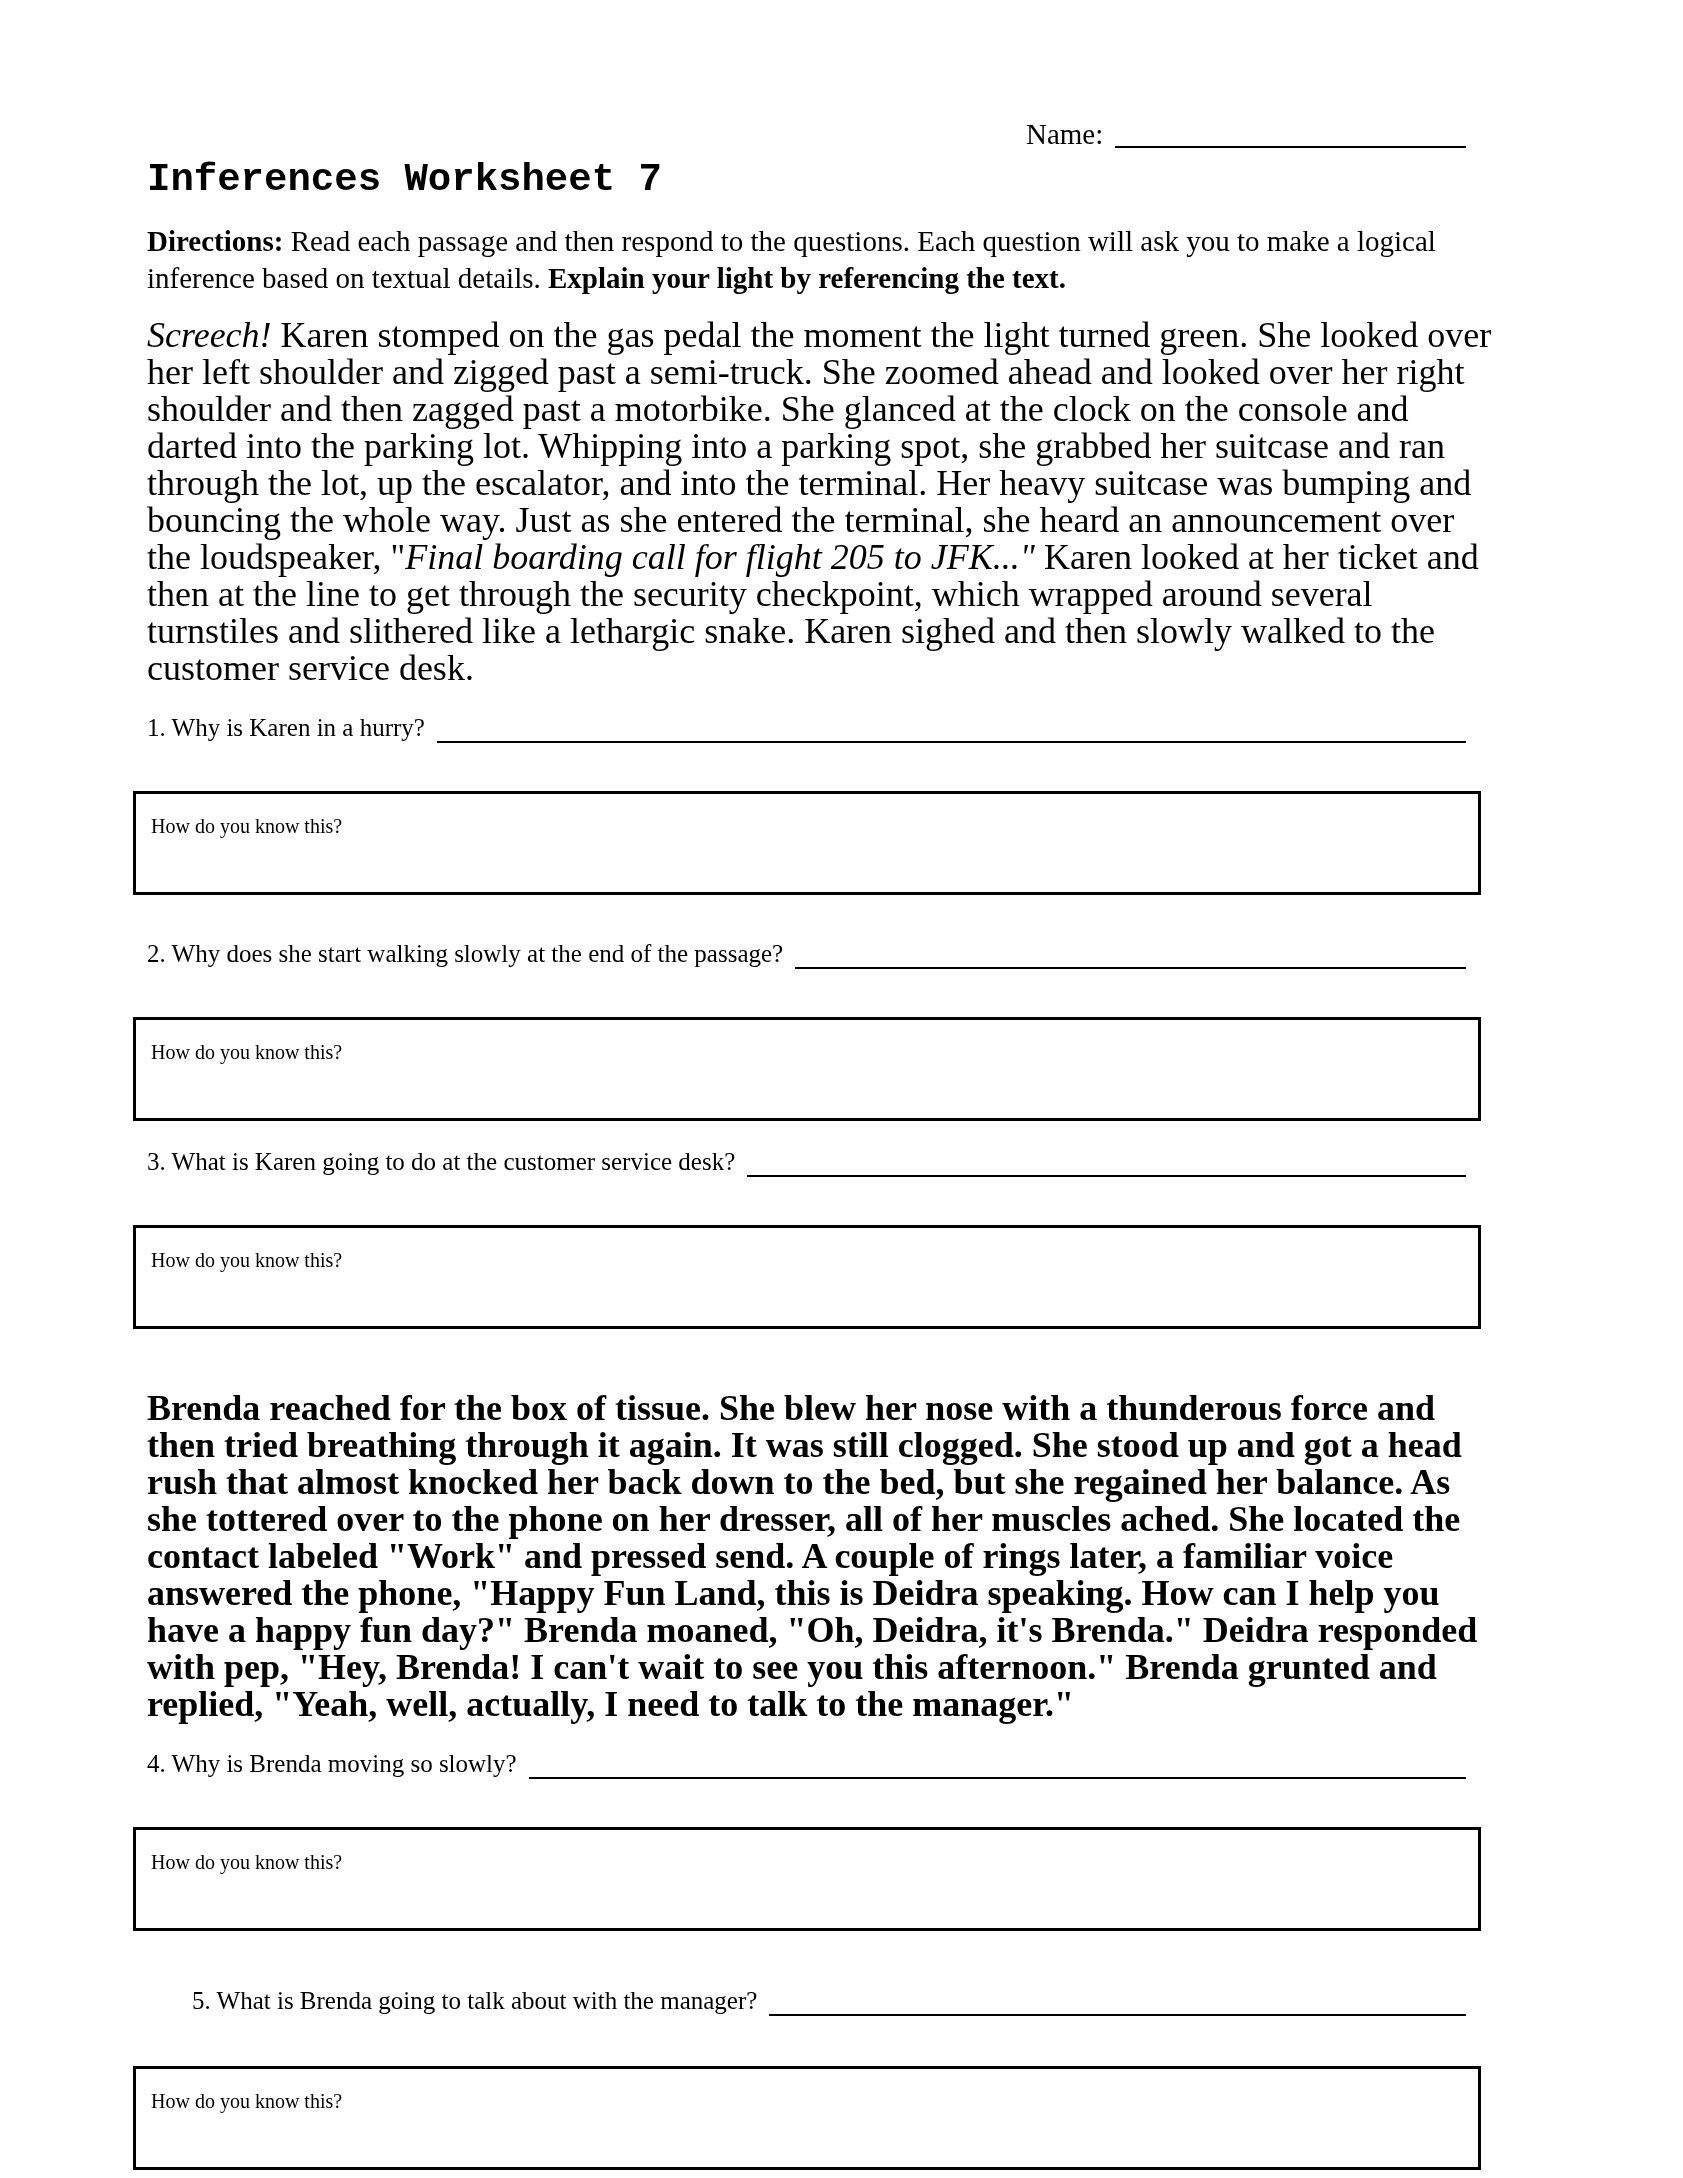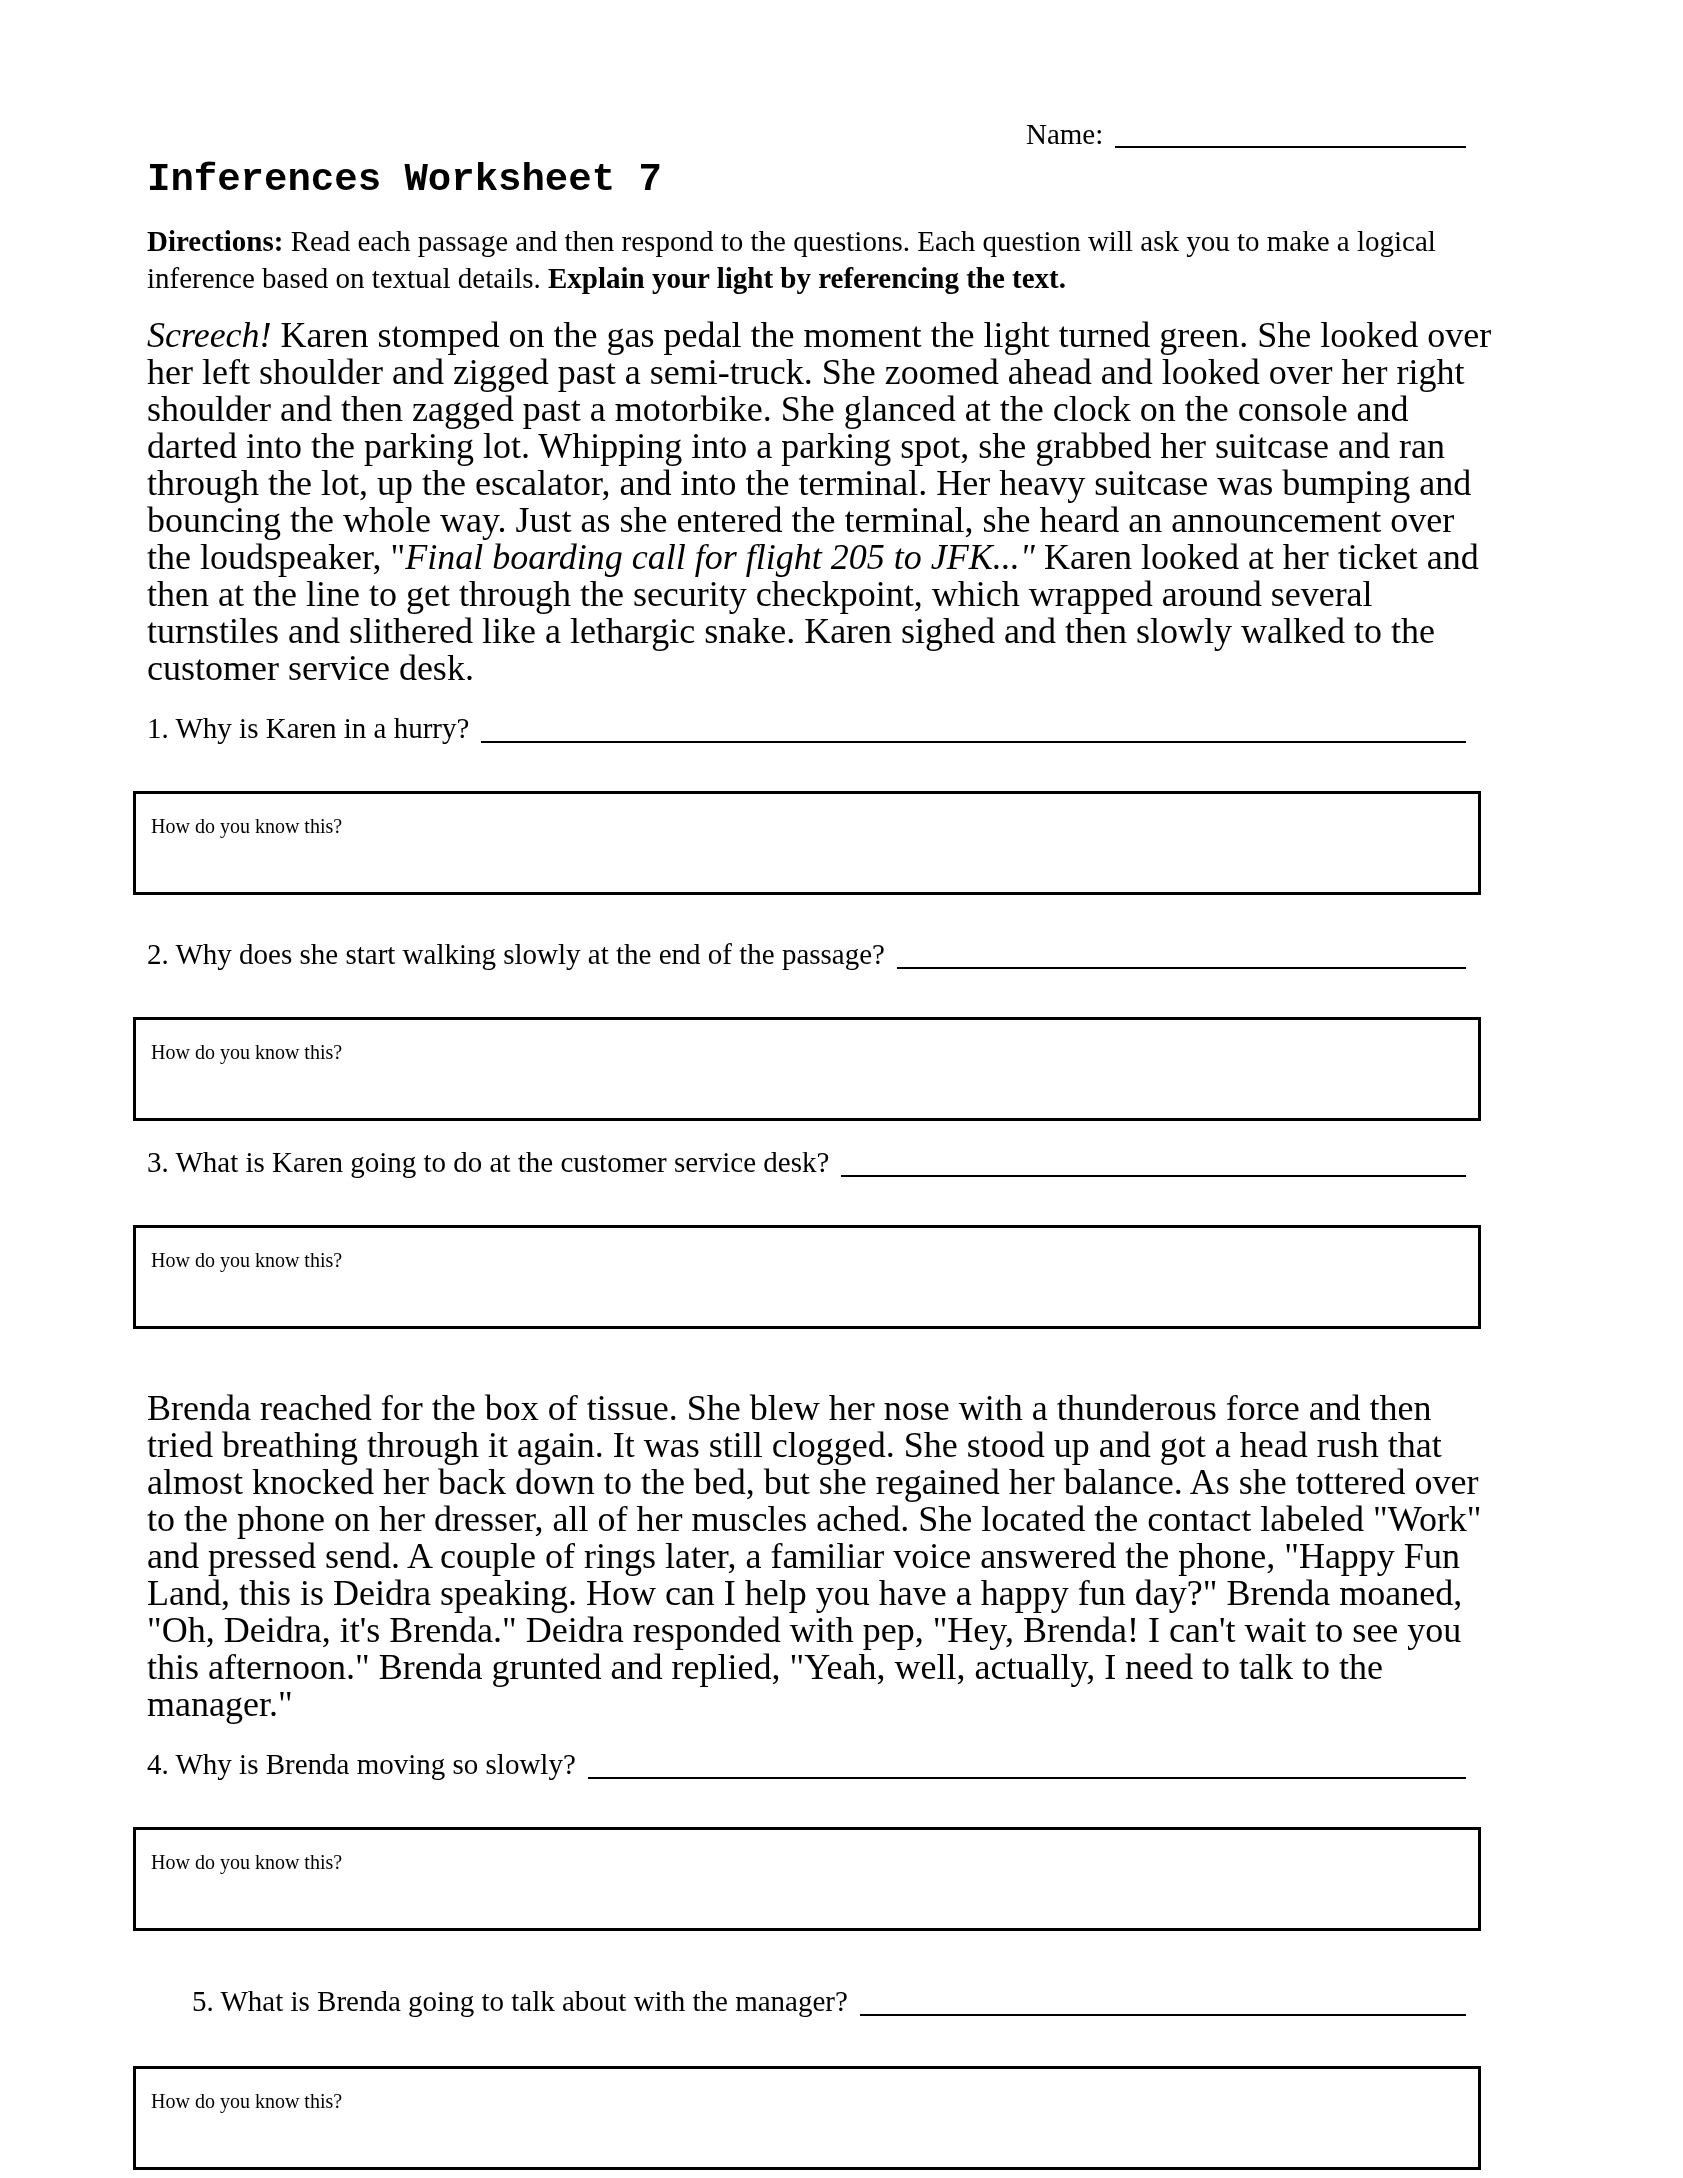--- a/index.html
+++ b/index.html
@@ -50,26 +50,26 @@
     width: 1335px;
   }
   .bold { font-weight: bold; }
   .italic { font-style: italic; }
   .passage {
     margin: 20px 0 0 0;
     font-size: 36px;
     line-height: 37px;
     width: 1354px;
   }
-  .passage-2 { margin-top: 61px; }
+  .passage-2 { margin-top: 61px; font-weight: bold; }
   
   .q-row {
     display: flex;
     margin-top: 22px;
-    font-size: 29px;
+    font-size: 25px;
     line-height: 38px;
     height: 38px;
   }
   .q-row .q-text { white-space: nowrap; }
   .q-row .blank {
     flex: 1;
     margin-left: 12px;
     margin-bottom: 4px;
     border-bottom: 2px solid #000;
   }

